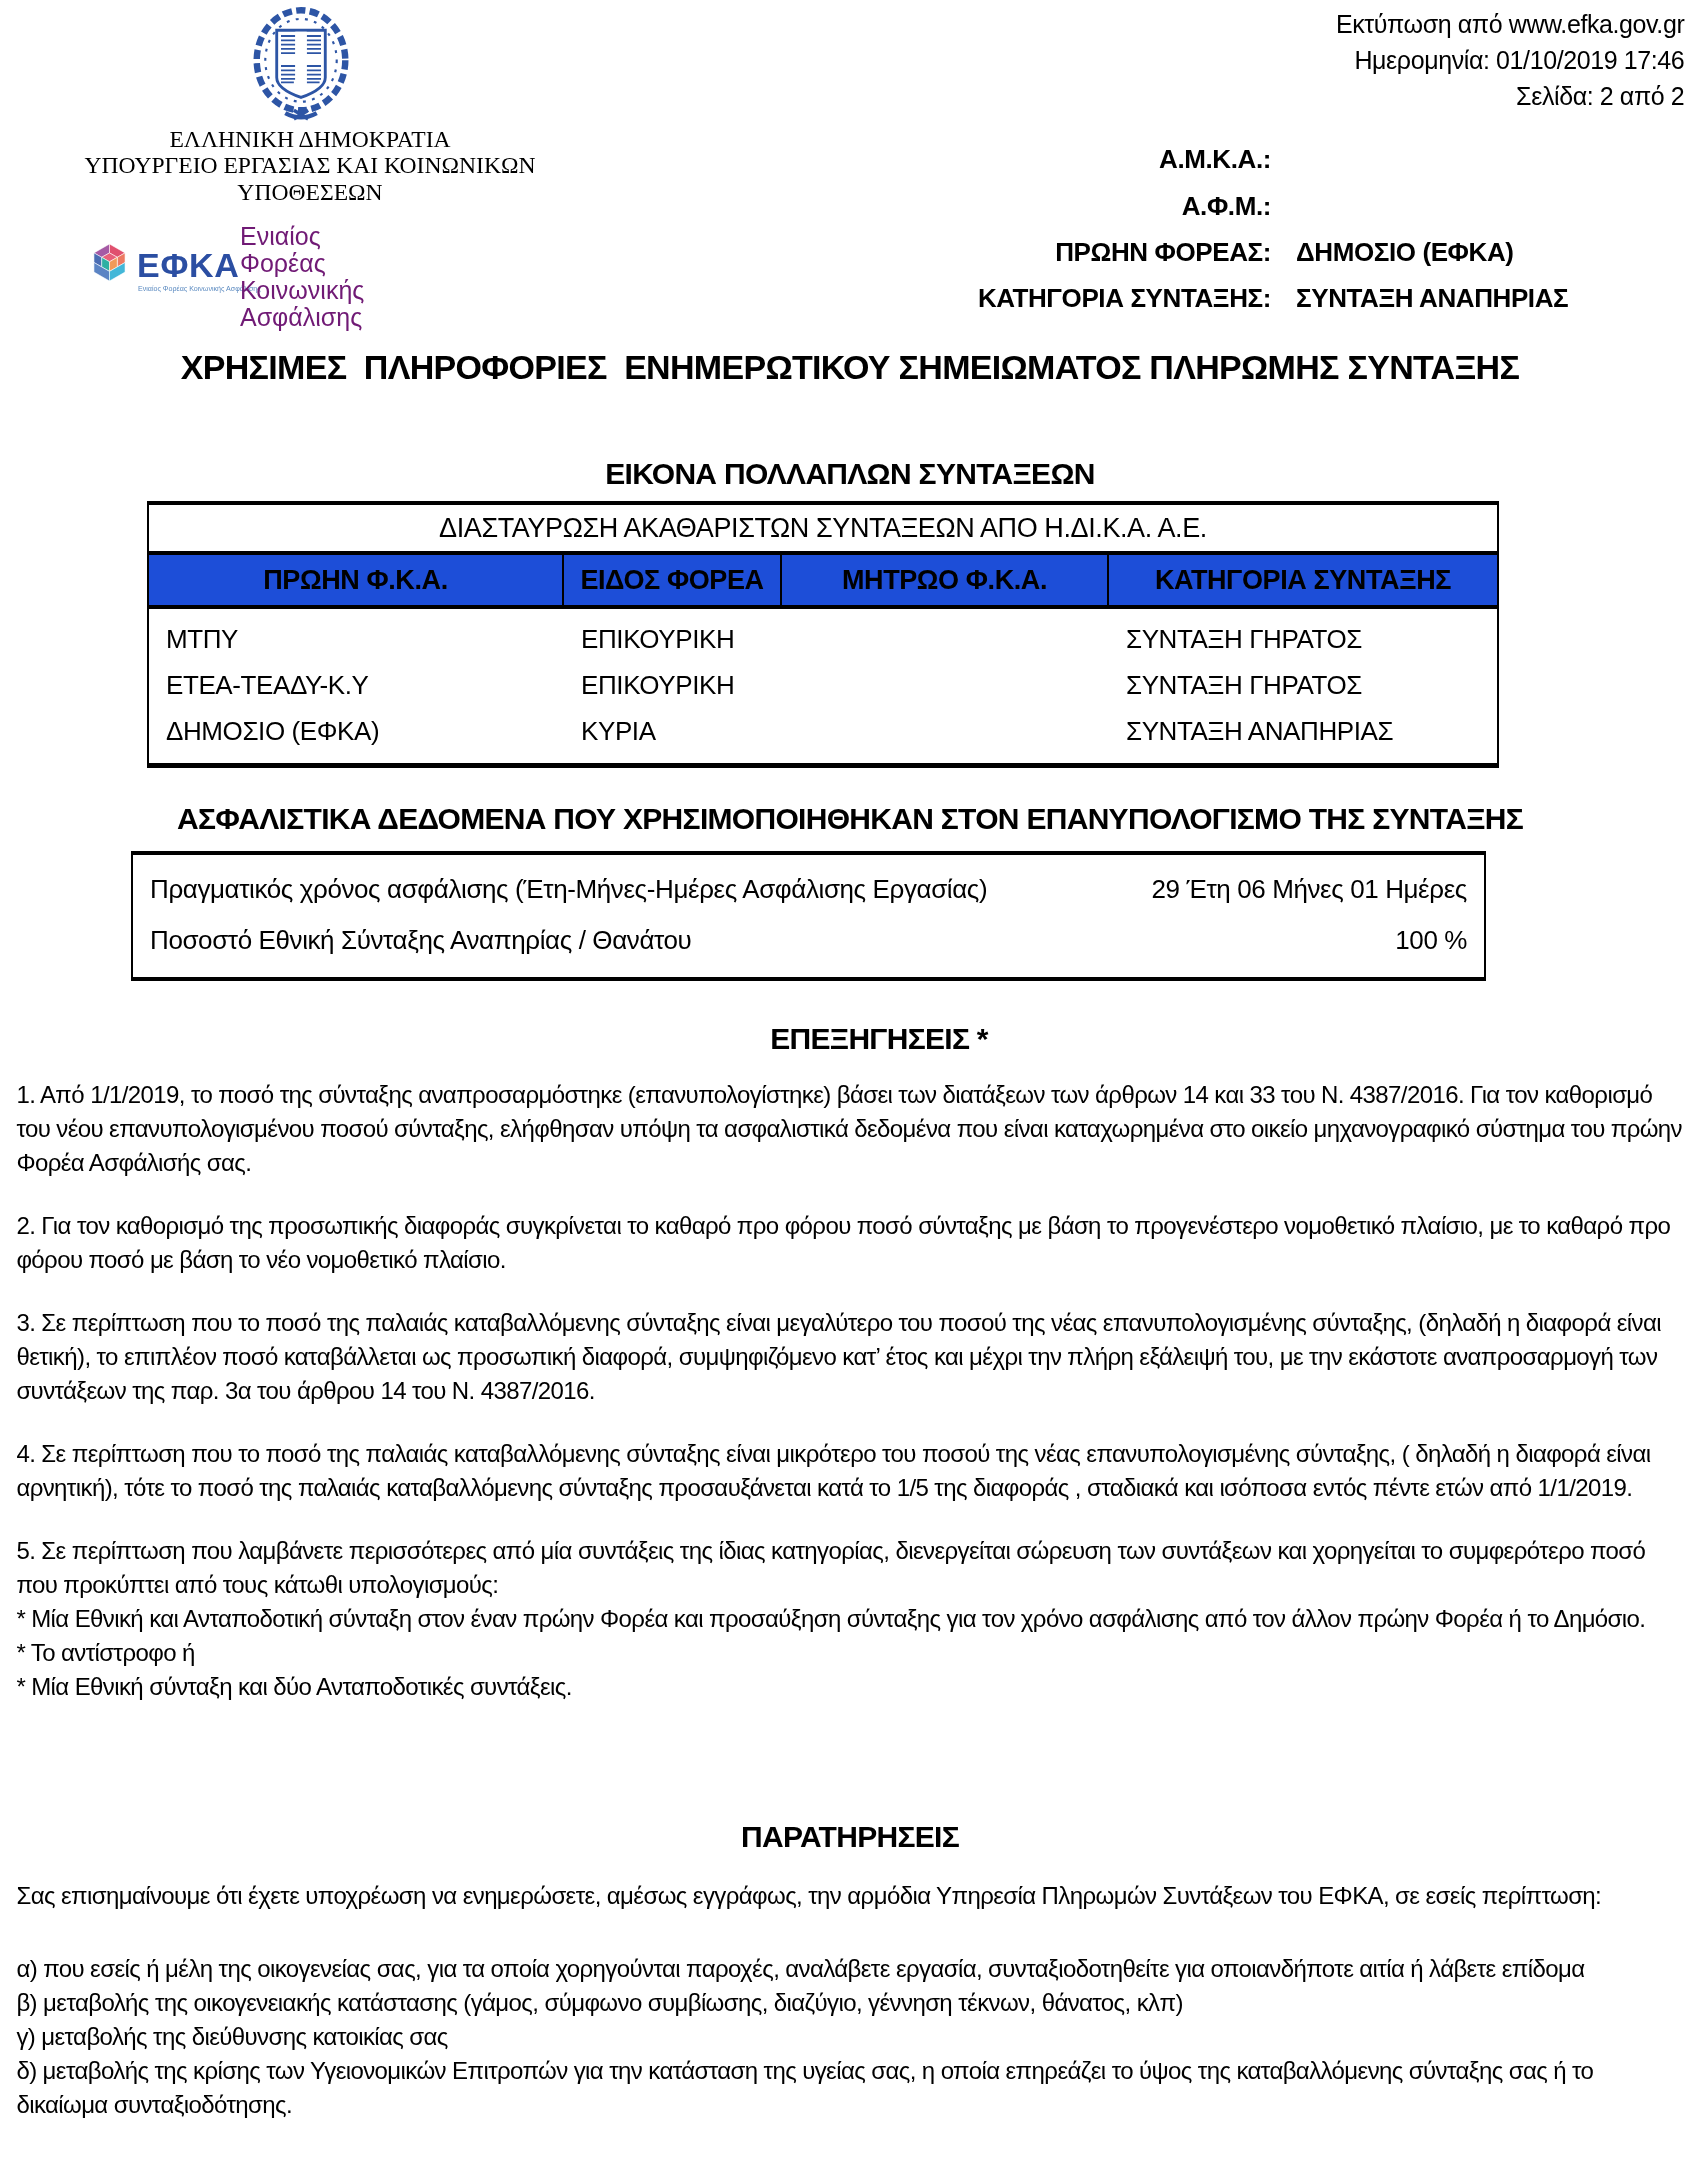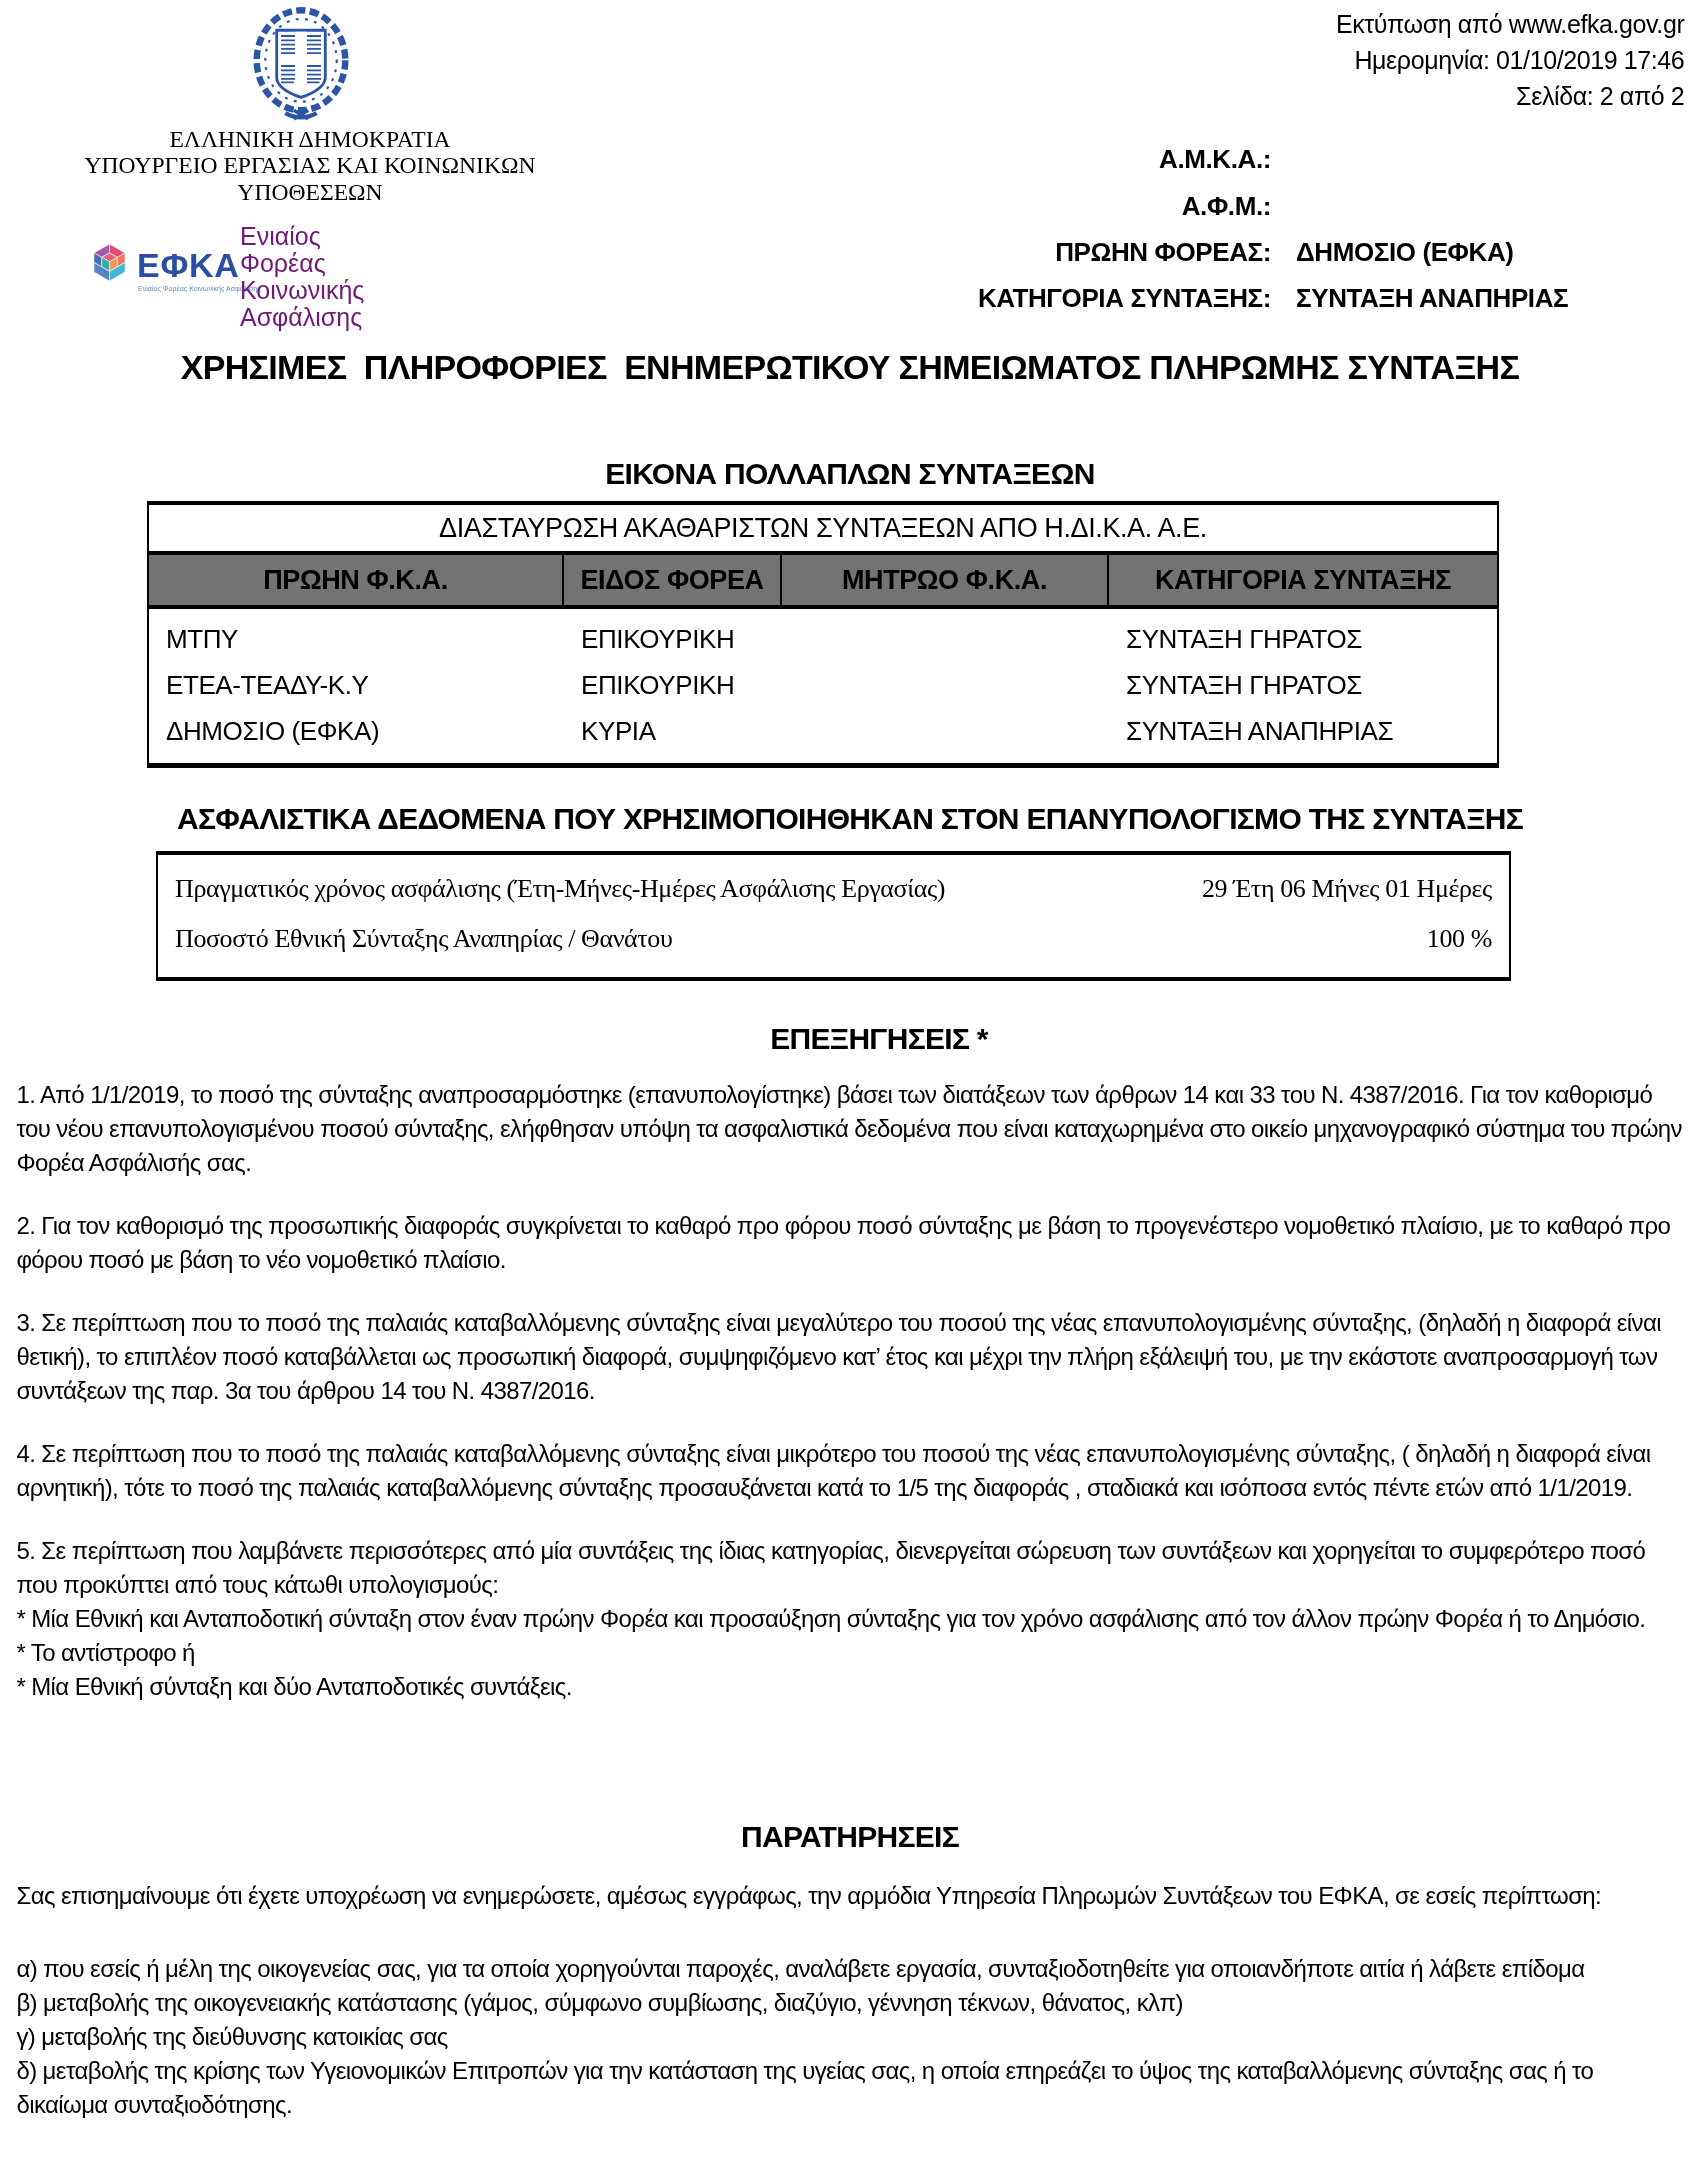--- a/index.html
+++ b/index.html
@@ -70,42 +70,41 @@
     border-left:2.1px solid #000;border-right:2.1px solid #000;
     border-top:4.3px solid #000;border-bottom:5px solid #000;
     box-sizing:border-box;
   }
   .t1-caption{
     height:46px;display:flex;align-items:center;justify-content:center;
     font-size:27px;letter-spacing:-0.4px;border-bottom:4.3px solid #000;
   }
   .t1-head{
     display:grid;grid-template-columns:415px 218px 327px 1fr;
-    background:#737373;border-bottom:4.3px solid #000;height:50px;
+    background:#1d4ed8;border-bottom:4.3px solid #000;height:50px;
   }
   .t1-head .hcell{
     display:flex;align-items:center;justify-content:center;
     font-weight:bold;font-size:27px;letter-spacing:-0.4px;
     border-right:2.1px solid #000;
   }
   .t1-head .hcell:last-child{border-right:none;}
   .t1-body{padding:7.1px 0 8.6px;}
   .t1-row{
     display:grid;grid-template-columns:415px 218px 327px 1fr;
     height:46px;align-items:center;
   }
   .t1-row .cell{padding-left:17px;font-size:26px;letter-spacing:-0.4px;}
   
   .table2{
-    position:absolute;left:156px;top:851px;width:1355px;height:130px;
+    position:absolute;left:131px;top:851px;width:1355px;height:130px;
     border-left:2.1px solid #000;border-right:2.1px solid #000;
     border-top:4.3px solid #000;border-bottom:4.3px solid #000;
     box-sizing:border-box;
     padding:18.6px 17px 0;
-    font-family:Liberation Serif, serif;
   }
   .t2-row{display:flex;justify-content:space-between;font-size:26px;letter-spacing:-0.4px;}
   .t2-row + .t2-row{margin-top:20px;}
   .t2-row .lbl{flex:1;}
   .t2-row .val{white-space:nowrap;text-align:right;}
   
   .textblock{
     position:absolute;left:16.4px;width:1670px;
     font-size:24px;line-height:34px;letter-spacing:-0.6px;
   }

